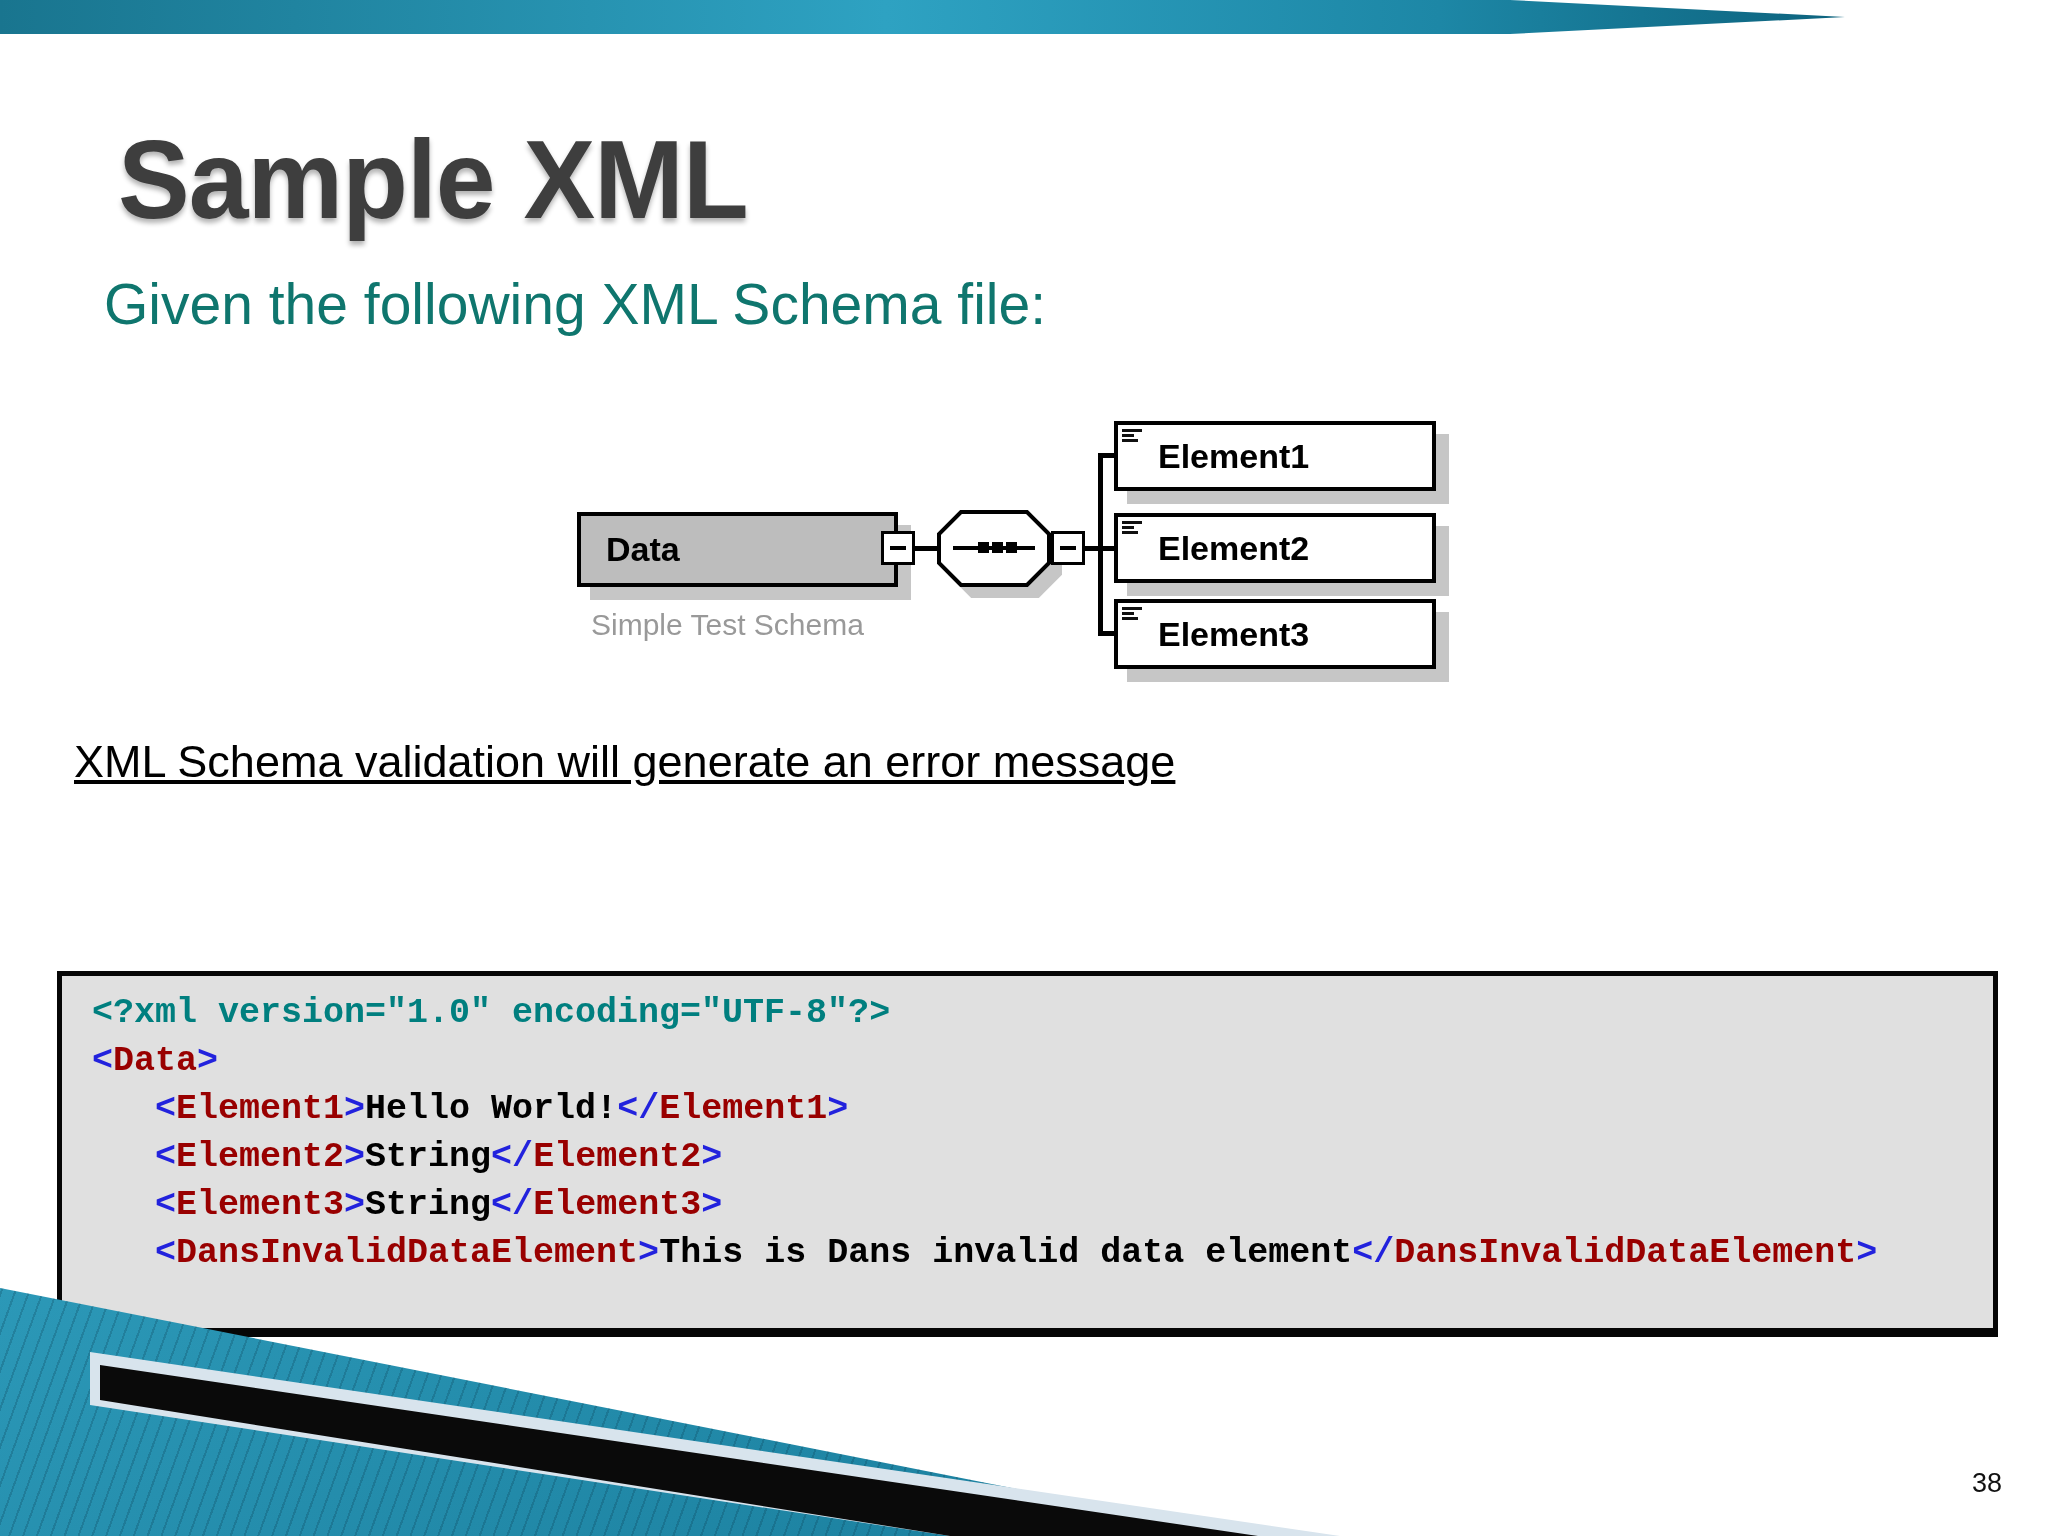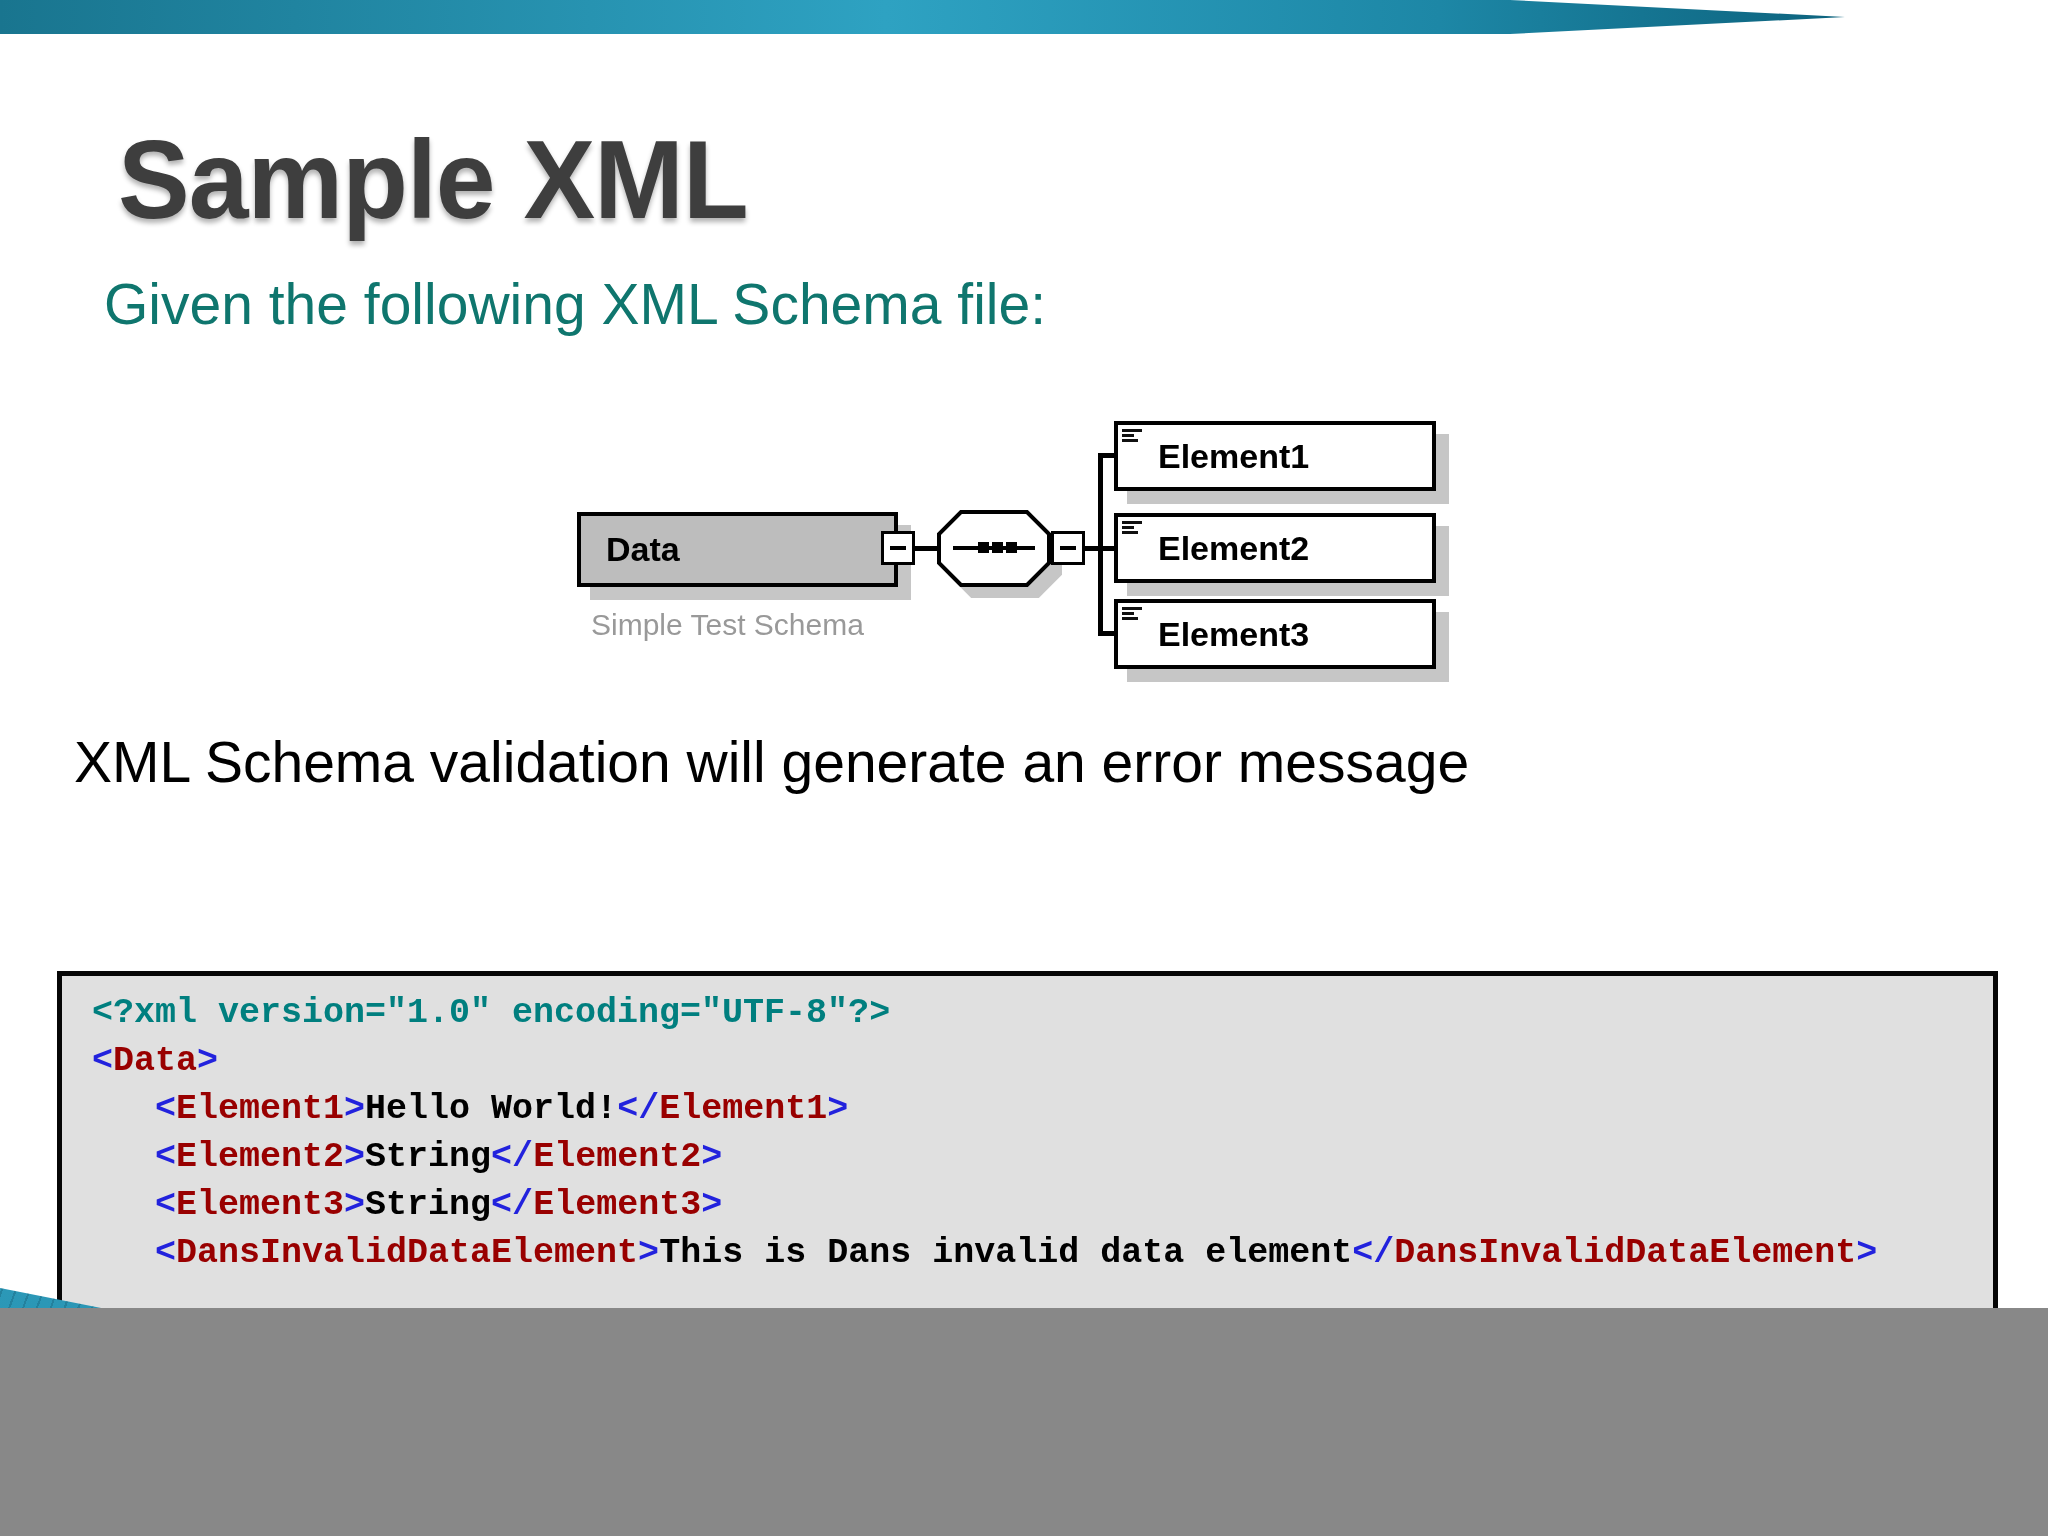--- a/index.html
+++ b/index.html
@@ -1,17 +1,17 @@
 <!DOCTYPE html>
 <html><head>
 <meta charset="utf-8">
 <style>
   html,body{margin:0;padding:0;background:#888;}
   #canvas{
-    position:relative;width:2048px;height:1308px;background:#ffffff;
+    position:relative;width:2048px;height:1536px;background:#ffffff;
     overflow:hidden;font-family:"Liberation Sans",sans-serif;
   }
   
   .top-bar{
     position:absolute;left:0;top:0;width:1845px;height:34px;
     background:linear-gradient(90deg,#19758f 0%,#2ea2c2 48%,#1d87a6 78%,#0d637e 100%);
     clip-path:polygon(0 0,1510px 0,1845px 17px,1510px 34px,0 34px);
   }
   
   .slide-title{
@@ -19,21 +19,21 @@
     font-size:112px;font-weight:700;color:#3e3e3e;line-height:1.15;
     letter-spacing:-1px;text-shadow:0 4px 5px rgba(0,0,0,.30);
     transform:scaleX(.96);transform-origin:left top;white-space:nowrap;
   }
   .slide-subtitle{
     position:absolute;left:104px;top:262px;
     font-size:57px;color:#0f766e;line-height:84px;white-space:nowrap;
   }
   .body-text{
     position:absolute;left:74px;top:720px;
-    font-size:57px;color:#000;line-height:84px;white-space:nowrap;
+    font-size:45px;color:#000;line-height:84px;white-space:nowrap;text-decoration:underline;
   }
   
   .dg{position:absolute;box-sizing:border-box;}
   .data-box{
     left:577px;top:512px;width:321px;height:75px;
     background:#bdbdbd;border:4px solid #000;
     box-shadow:13px 13px 0 #c6c6c6;
     display:flex;align-items:center;padding-left:25px;
     font-size:34px;font-weight:700;color:#000;
   }

